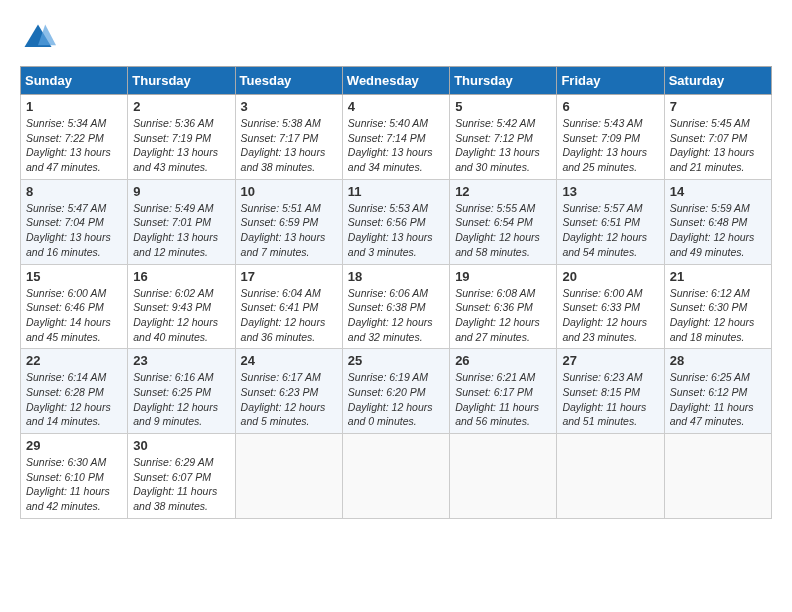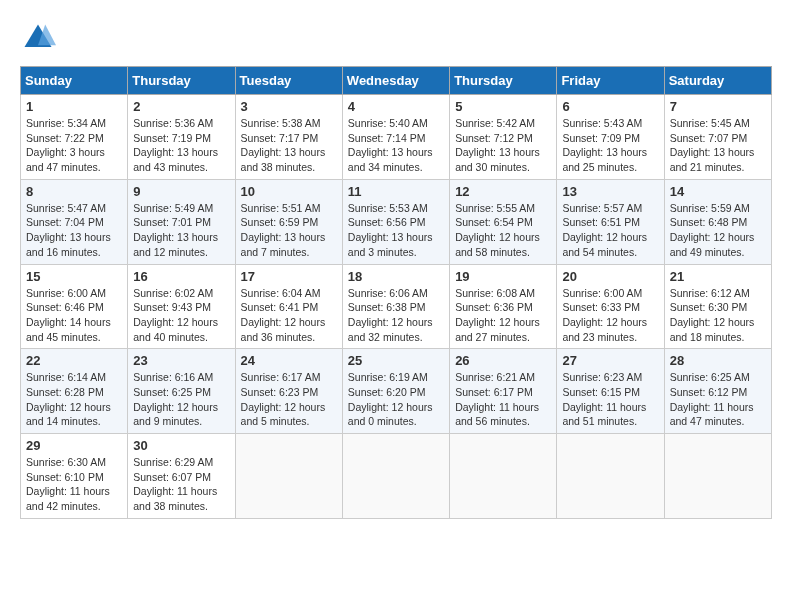--- a/index.html
+++ b/index.html
@@ -73,20 +73,21 @@
       background: #f2f6fb;
     }
     .day-num {
       font-size: 13px;
       font-weight: bold;
       display: block;
       margin-bottom: 2px;
     }
     .cell-content {
       line-height: 1.4;
+      font-style: italic;
     }
     .empty-cell {
       background: #f9f9f9 !important;
     }
   </style>
 </head>
 <body>
 
 <div class="header">
   <div class="logo">
@@ -117,21 +118,21 @@
       <th>Saturday</th>
     </tr>
   </thead>
   <tbody id="calendar-body">
   <tr>
         <td>
         <span class="day-num">1</span>
         <div class="cell-content">
           <div>Sunrise: 5:34 AM</div>
           <div>Sunset: 7:22 PM</div>
-          <div>Daylight: 3 hours and 47 minutes.</div>
+          <div>Daylight: 13 hours and 47 minutes.</div>
         </div>
       </td>
         <td>
         <span class="day-num">2</span>
         <div class="cell-content">
           <div>Sunrise: 5:36 AM</div>
           <div>Sunset: 7:19 PM</div>
           <div>Daylight: 13 hours and 43 minutes.</div>
         </div>
       </td>
@@ -330,21 +331,21 @@
         <div class="cell-content">
           <div>Sunrise: 6:21 AM</div>
           <div>Sunset: 6:17 PM</div>
           <div>Daylight: 11 hours and 56 minutes.</div>
         </div>
       </td>
         <td>
         <span class="day-num">27</span>
         <div class="cell-content">
           <div>Sunrise: 6:23 AM</div>
-          <div>Sunset: 6:15 PM</div>
+          <div>Sunset: 8:15 PM</div>
           <div>Daylight: 11 hours and 51 minutes.</div>
         </div>
       </td>
         <td>
         <span class="day-num">28</span>
         <div class="cell-content">
           <div>Sunrise: 6:25 AM</div>
           <div>Sunset: 6:12 PM</div>
           <div>Daylight: 11 hours and 47 minutes.</div>
         </div>

